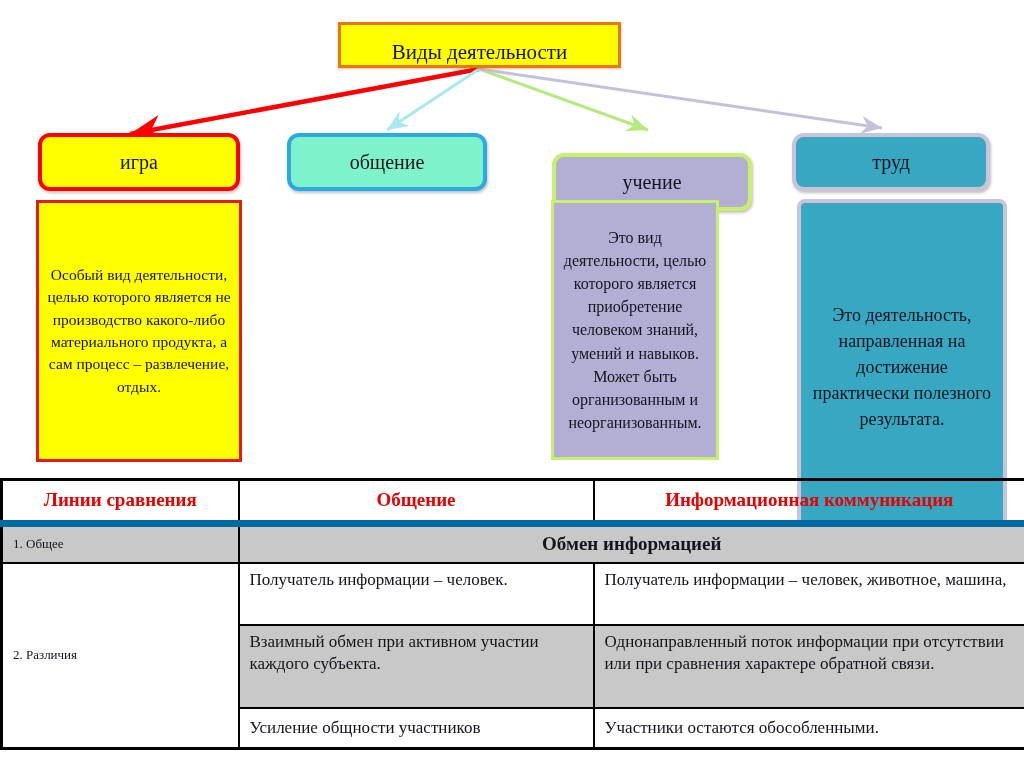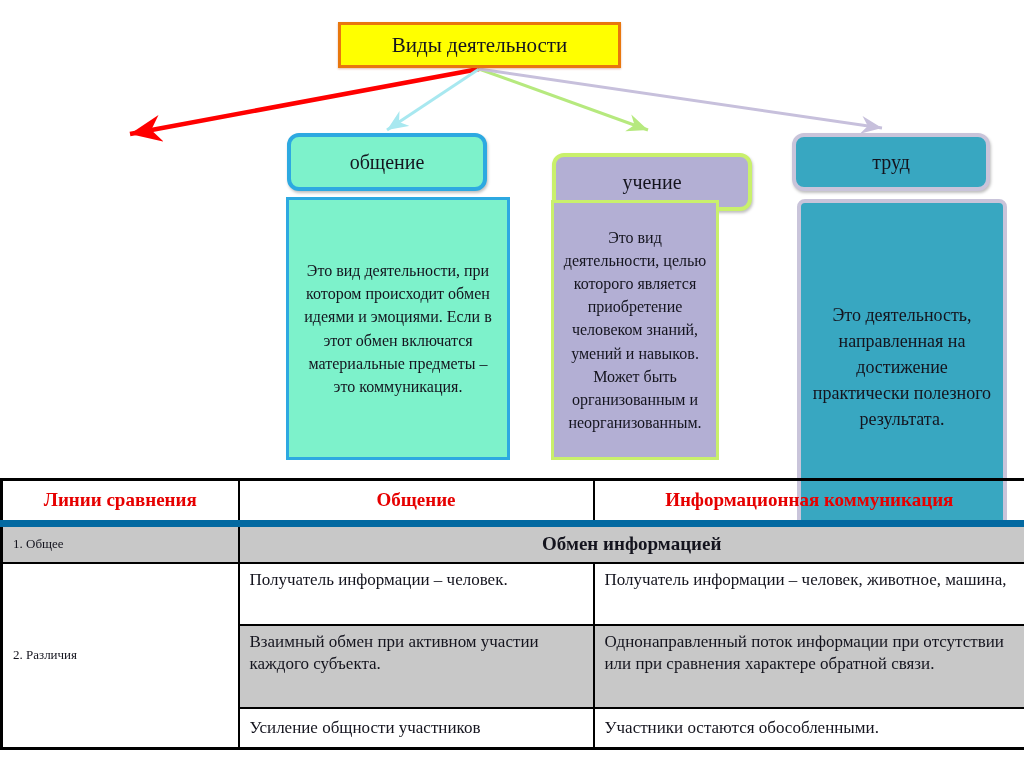--- a/index.html
+++ b/index.html
@@ -8,20 +8,21 @@
     position:relative; width:1024px; height:767px; background:#ffffff;
     font-family:"Liberation Serif","DejaVu Serif",serif; color:#14141e; overflow:hidden;
   }
   .arrows { position:absolute; left:0; top:0; width:1024px; height:767px; pointer-events:none; }
   .box { position:absolute; display:flex; align-items:center; justify-content:center; text-align:center; }
 
   .title-box {
     left:338px; top:22px; width:283px; height:46px;
     background:#ffff00; border:3px solid #e8770d; font-size:21px;
     box-shadow:0 1px 2px rgba(180,60,0,.35);
+    align-items:flex-end;
   }
 
   .hdr { top:133px; height:58px; border-radius:12px; border:4px solid; font-size:20px;
          box-shadow:1px 2px 3px rgba(0,0,0,.25); }
   .hdr-igra { left:38px;  width:202px; background:#ffff00; border-color:#ff0000; }
   .hdr-obsh { left:287px; width:200px; background:#7df2cb; border-color:#2da9e1; }
   .hdr-uche { left:552px; width:200px; background:#b3afd4; border-color:#c9f06c;margin-top:20px; }
   .hdr-trud { left:792px; width:198px; background:#38a7c1; border-color:#c9c4da; }
 
   .desc { line-height:1.45; padding:6px 8px; }
@@ -67,32 +68,35 @@
     <line x1="479" y1="69" x2="130" y2="134" stroke="#ff0000" stroke-width="4.5" marker-end="url(#ah-red)"></line>
     <line x1="479" y1="69" x2="387" y2="130" stroke="#a8e8f0" stroke-width="3" marker-end="url(#ah-cyan)"></line>
     <line x1="479" y1="69" x2="648" y2="130" stroke="#b6e97e" stroke-width="3" marker-end="url(#ah-green)"></line>
     <line x1="479" y1="69" x2="882" y2="128" stroke="#c7c0dc" stroke-width="3" marker-end="url(#ah-purple)"></line>
   </svg>
 
   <div class="box title-box">
     <span>Виды деятельности</span>
   </div>
 
+  <div class="box hdr hdr-igra">
+    <span>игра</span>
+  </div>
   <div class="box hdr hdr-obsh">
     <span>общение</span>
   </div>
   <div class="box hdr hdr-uche">
     <span>учение</span>
   </div>
   <div class="box hdr hdr-trud">
     <span>труд</span>
   </div>
 
-  <div class="box desc desc-obsh">
-    <span>Это вид деятельности, при котором происходит обмен идеями и эмоциями. Если в этот обмен включатся материальные предметы – это коммуникация.</span>
+  <div class="box desc desc-igra">
+    <span>Особый вид деятельности, целью которого является не производство какого-либо материального продукта, а сам процесс – развлечение, отдых.</span>
   </div>
   <div class="box desc desc-uche">
     <span>Это вид деятельности, целью которого является приобретение человеком знаний, умений и навыков. Может быть организованным и неорганизованным.</span>
   </div>
   <div class="box desc desc-trud">
     <span>Это деятельность, направленная на достижение практически полезного результата.</span>
   </div>
 
   <table class="cmp">
     <colgroup>

